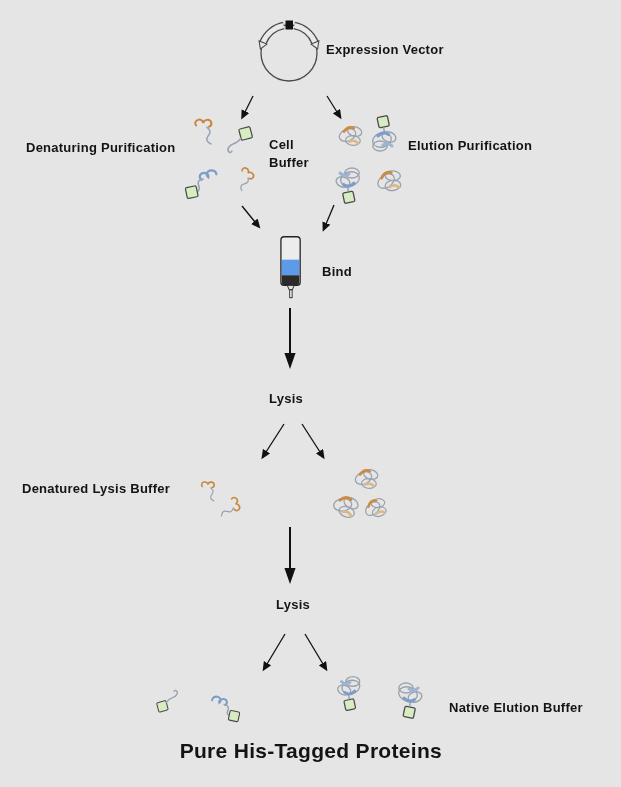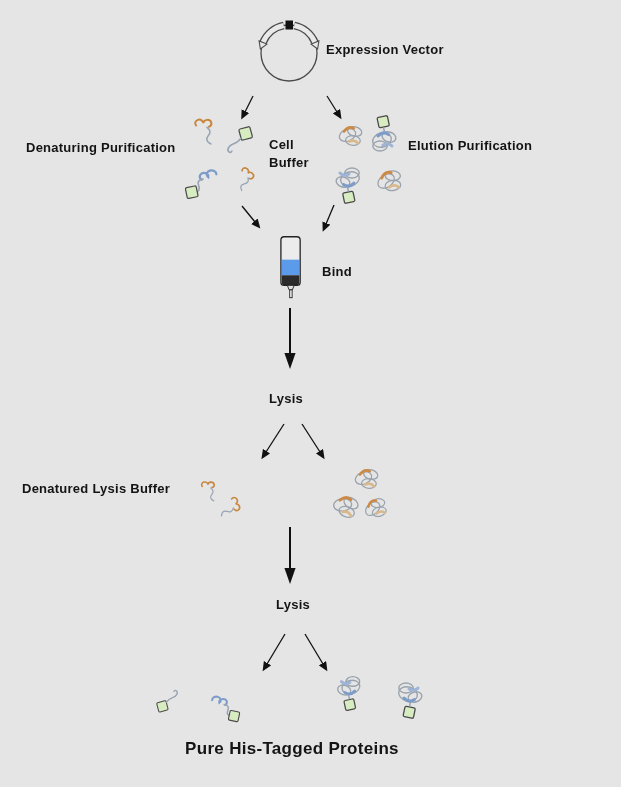--- a/index.html
+++ b/index.html
@@ -6,22 +6,22 @@
   #canvas{
     position:relative;width:621px;height:787px;background:#e5e5e5;overflow:hidden;
     font-family:"Liberation Sans",sans-serif;
   }
   .lbl{
     position:absolute;font-weight:700;font-size:13px;line-height:18px;
     color:#141414;white-space:pre-line;letter-spacing:.25px;
   }
   .lbl.small2{line-height:15.5px;}
   #title{
-    position:absolute;left:142px;top:739px;width:300px;text-align:center;
-    font-weight:700;font-size:17px;color:#141414;letter-spacing:.3px;white-space:nowrap;
+    position:absolute;left:142px;top:739px;width:300px;text-align:right;
+    font-weight:700;font-size:21px;color:#141414;letter-spacing:.3px;white-space:nowrap;
   }
   .icon{position:absolute;overflow:visible;}
   svg.arrows{position:absolute;left:0;top:0;}
 </style>
 </head>
 <body>
 
 <div id="canvas">
 
   <svg width="0" height="0" style="position:absolute" aria-hidden="true">
@@ -175,15 +175,16 @@
 
   <div class="lbl" style="left:326px;top:41px">Expression Vector</div>
   <div class="lbl" style="left:26px;top:139px">Denaturing Purification</div>
   <div class="lbl" style="left:269px;top:136px">Cell
 Buffer</div>
   <div class="lbl" style="left:408px;top:137px">Elution Purification</div>
   <div class="lbl" style="left:322px;top:263px">Bind</div>
   <div class="lbl" style="left:269px;top:390px">Lysis</div>
   <div class="lbl" style="left:22px;top:480px">Denatured Lysis Buffer</div>
   <div class="lbl" style="left:276px;top:596px">Lysis</div>
+  <div class="lbl" style="left:449px;top:699px">Native Elution Buffer</div>
 
   <div id="title">Pure His-Tagged Proteins</div>
 </div>
 
 </body></html>

